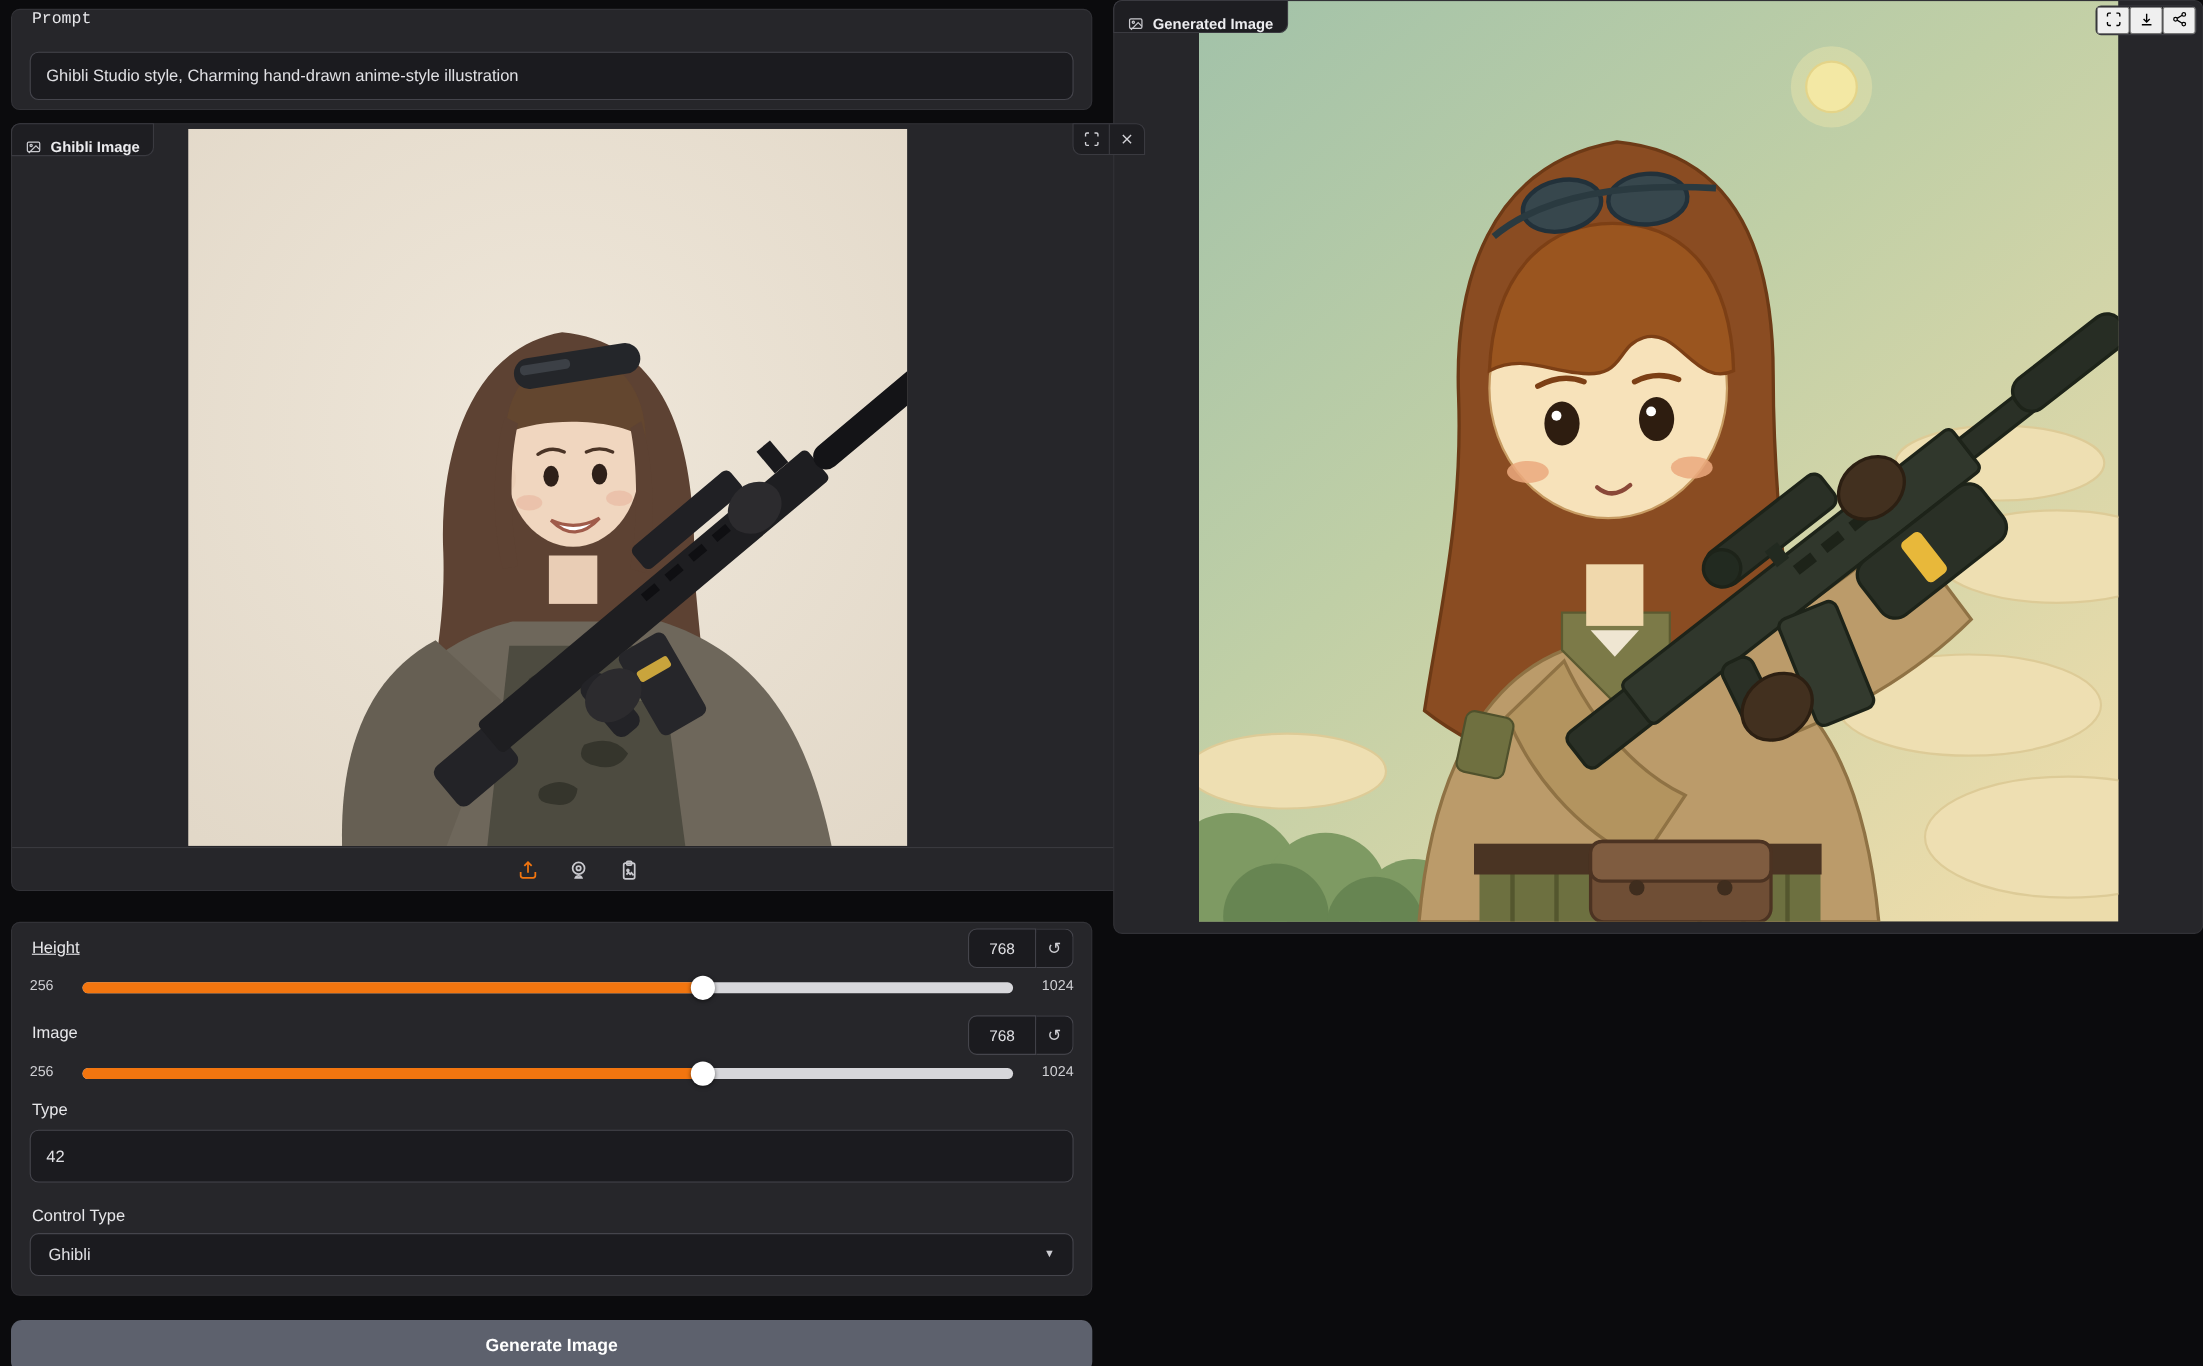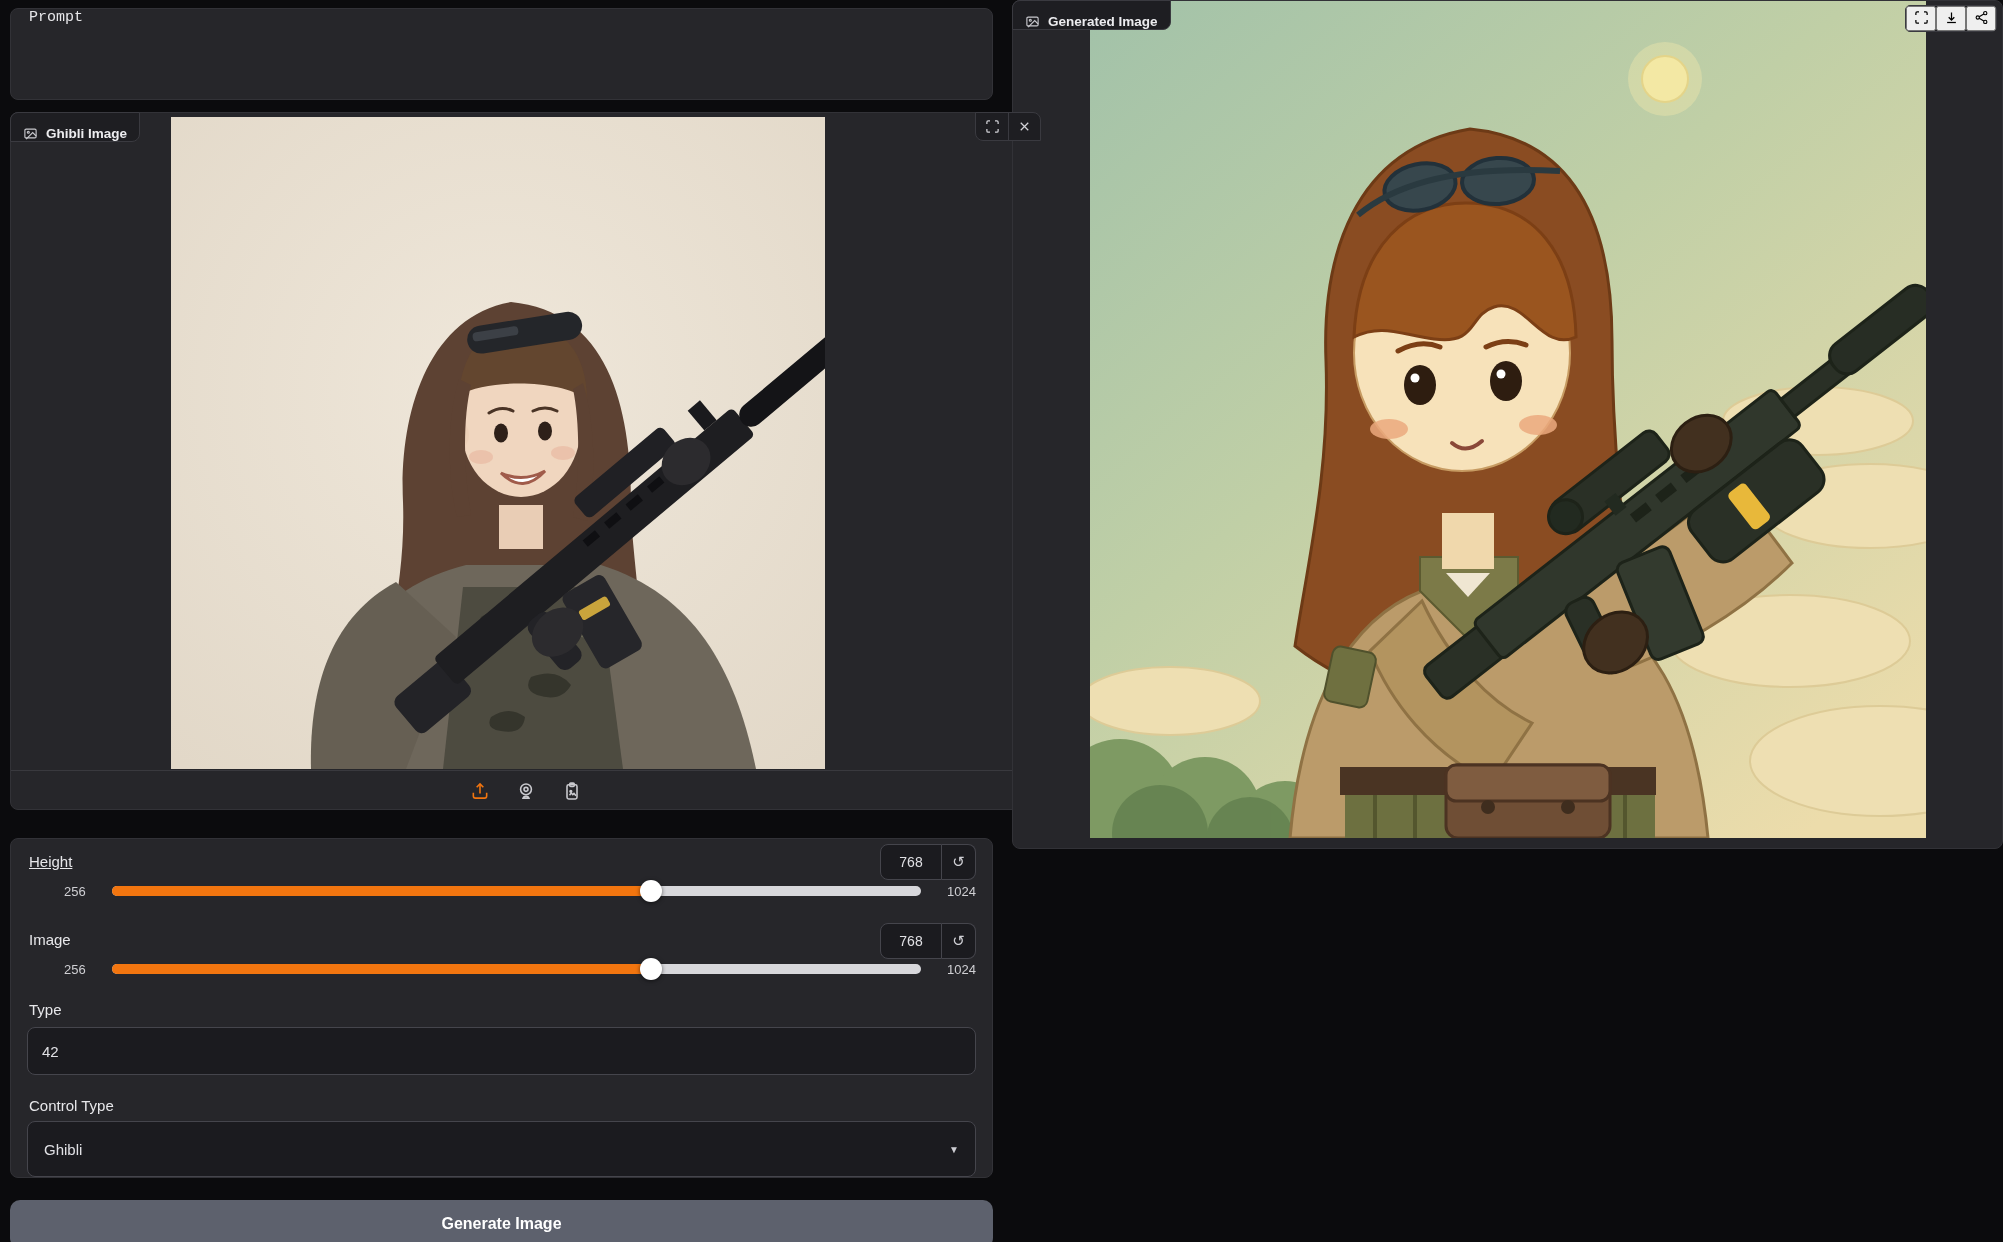--- a/index.html
+++ b/index.html
@@ -41,28 +41,28 @@
   .tbtn.accent { color:#f2750f; }
 
   
   .numgroup { position:absolute; right:16px; display:flex; height:36px;padding-left:39px; }
   .numbox { width:62px; height:36px; background:#1b1b1f; border:1px solid #45454c;
             border-radius:8px 0 0 8px; color:#e0e0e4; text-align:center; font-size:14px;
             outline:none; font-family:"Liberation Sans", sans-serif; }
   .resetbtn { width:34px; height:36px; background:#1b1b1f; border:1px solid #45454c; border-left:none;
               border-radius:0 8px 8px 0; color:#cfcfd4; font-size:15px; cursor:pointer; }
   .slider-row { position:absolute; left:16px; right:16px; height:24px; display:flex;
-                align-items:center; gap:26px;margin-left:37px; }
+                align-items:flex-end; gap:26px; }
   .slider-minmax { font-size:13px; color:#cfcfd3; flex:0 0 auto; }
   .slider-track { position:relative; flex:1; height:10px; border-radius:5px; background:#d7d7db; cursor:pointer; }
   .slider-fill { position:absolute; left:0; top:0; bottom:0; border-radius:5px; background:#f2750f; }
   .slider-handle { position:absolute; top:50%; transform:translate(-50%,-50%); width:22px; height:22px;
                    border-radius:50%; background:#ffffff; box-shadow:0 1px 4px rgba(0,0,0,.55); cursor:grab; }
 
-  .dropdown { position:absolute; left:16px; width:949px; height:56px; background:#1b1b1f;
+  .dropdown { position:absolute; left:16px; width:949px; height:39px; background:#1b1b1f;
               border:1px solid #45454c; border-radius:8px; display:flex; align-items:center;
               padding:0 16px; color:#e0e0e4; font-size:15px; cursor:pointer; }
   .dropdown .caret { margin-left:auto; font-size:10px; color:#cdcdd2; }
 
   .generate { position:absolute; left:10px; top:1200px; width:983px; height:48px;
               background:#5d616d; border:none; border-radius:10px; color:#ffffff;
               font-size:16px; font-weight:bold; cursor:pointer;
               font-family:"Liberation Sans", sans-serif; }
 
   
@@ -70,20 +70,21 @@
               background:rgba(30,30,34,.92); border:1px solid #3a3a40; border-radius:5px; }
   .icon-bar .cbtn { width:30px; height:25px; }
 </style>
 </head>
 <body>
 
 <div id="app">
 
   <div class="panel" style="left:10px; top:8px; width:983px; height:92px;">
     <div class="field-label" style="top:0;font-family:Liberation Mono, monospace;">Prompt</div>
+    <input class="textbox" style="left: 16px; top: 38px; width: 949px; height: 44px;" value="Ghibli Studio style, Charming hand-drawn anime-style illustration">
   </div>
 
   <div class="panel" style="left:10px; top:112px; width:1031px; height:698px;">
 
     <div class="chip">
       <svg viewBox="0 0 24 24" fill="none" stroke-width="1.8">
         <rect x="3" y="5" width="18" height="14" rx="2"></rect>
           <circle cx="8.5" cy="10" r="1.6"></circle>
         <path d="M21 16l-5.5-5.5L5 21"></path>
       </svg>

